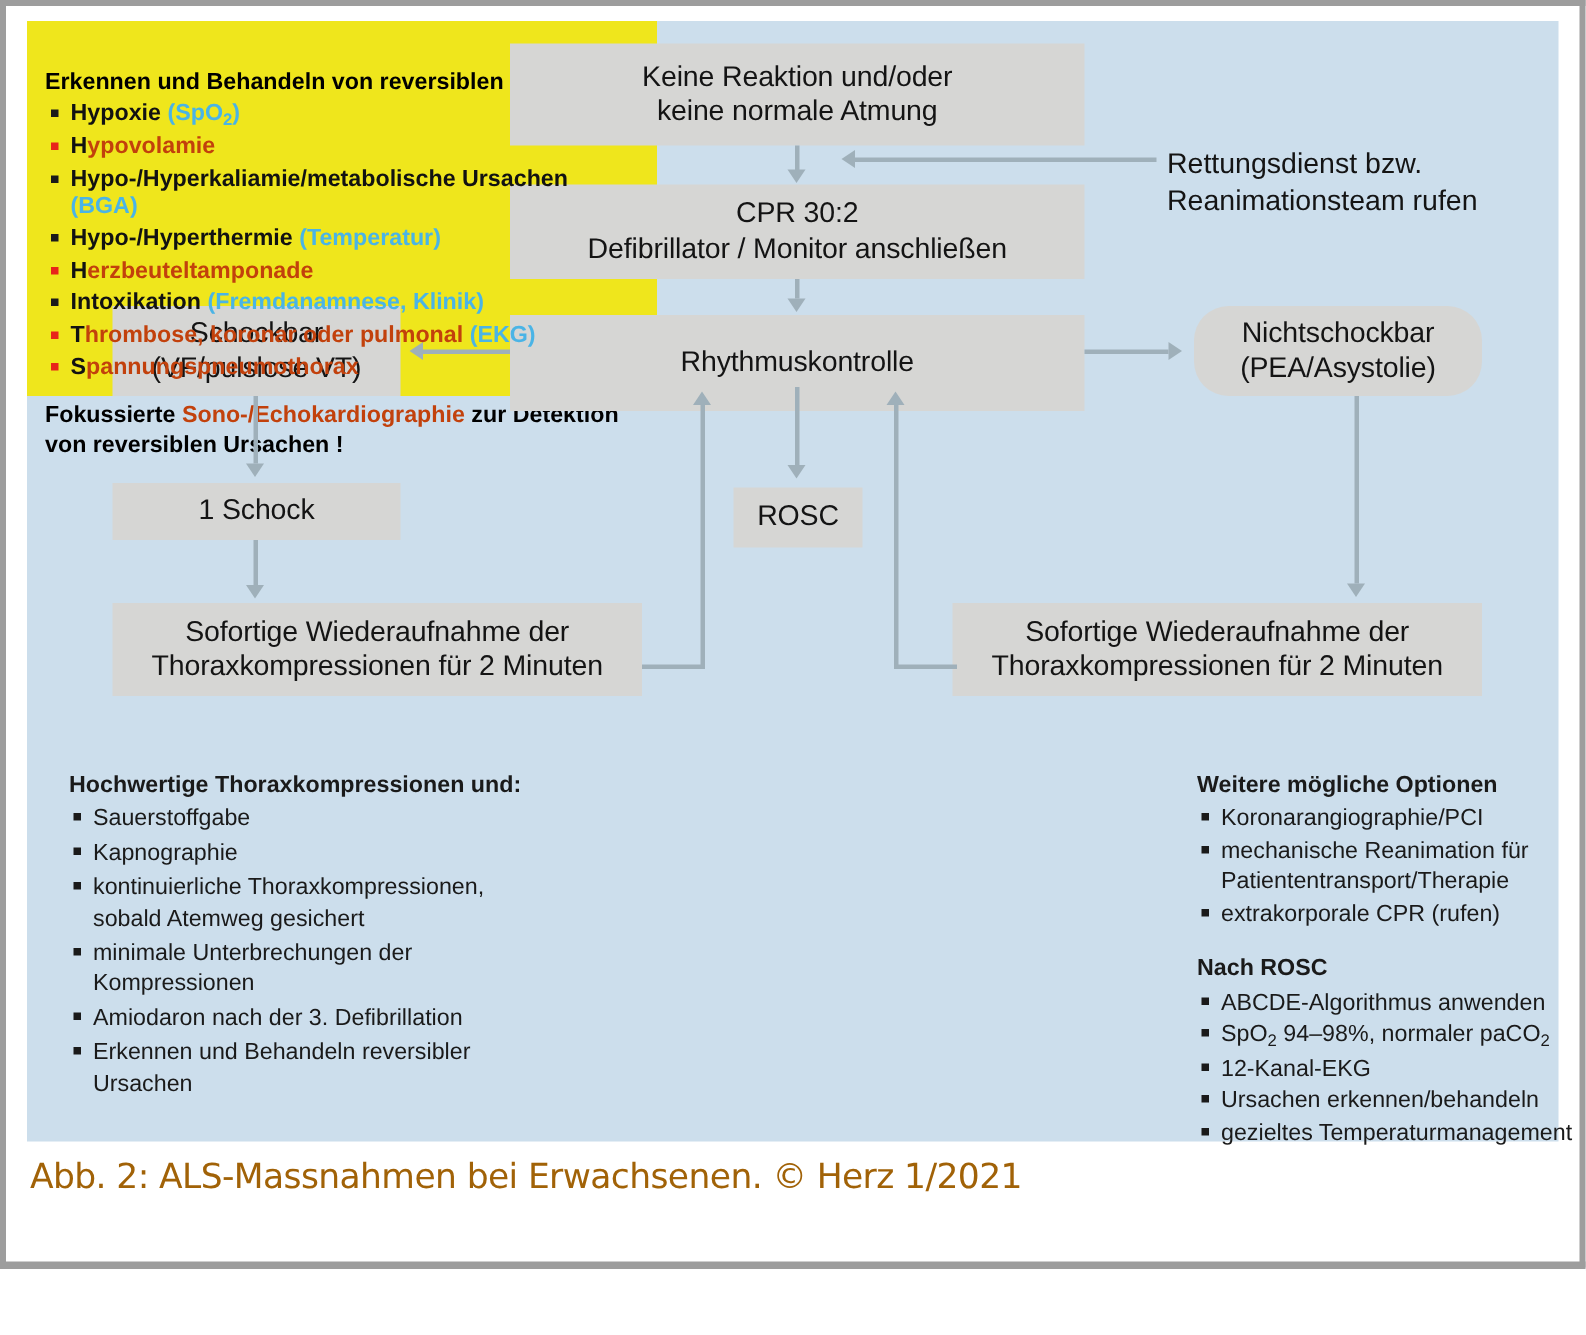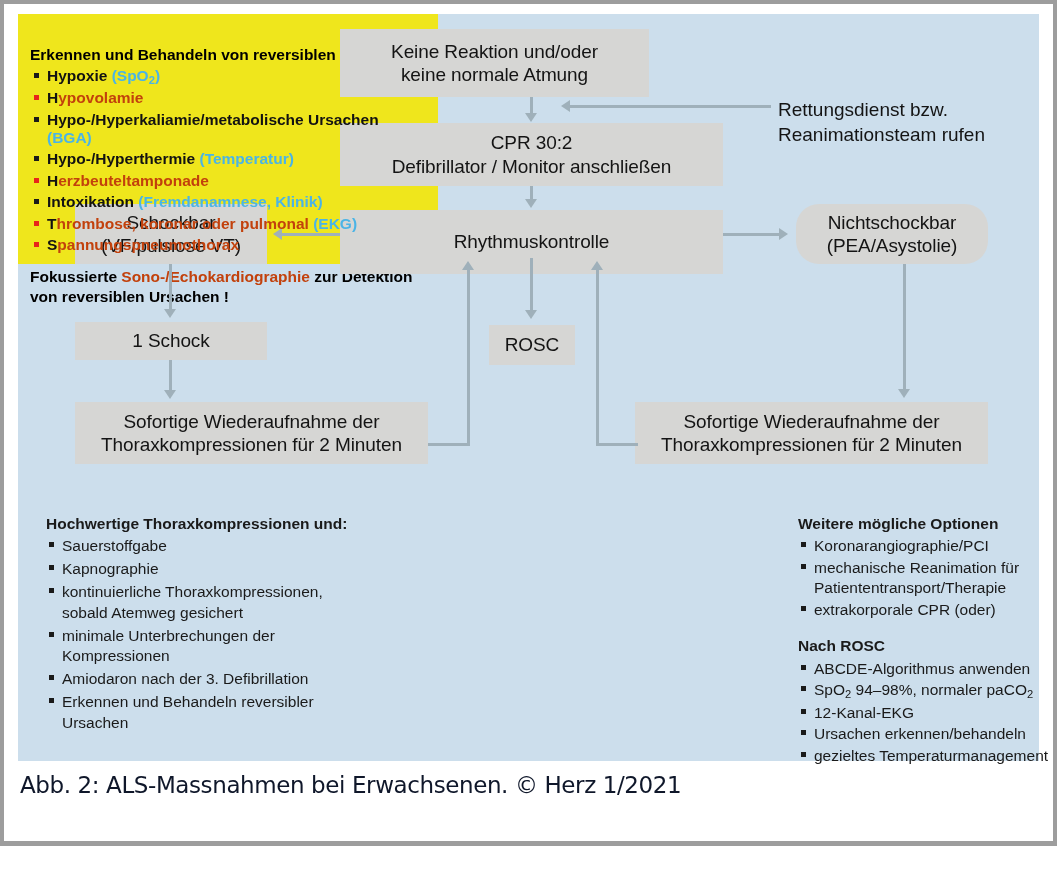--- a/index.html
+++ b/index.html
@@ -82,37 +82,37 @@
   #yellow-footer{margin-top:13px;font-weight:bold;line-height:1.3;}
 
   #panel-right{left:780px;top:500px;width:258px;}
   #panel-right .grp2{margin-top:16px;}
 
   sub{font-size:0.72em;vertical-align:-0.28em;}
 
   
   #caption{
     position:absolute;left:20px;top:772px;width:1000px;
-    font-size:23px;color:#0f172a;font-family:"DejaVu Sans", sans-serif;
+    font-size:23px;color:#a16207;font-family:"DejaVu Sans", sans-serif;
     letter-spacing:-0.4px;
   }
 </style>
 </head>
 <body>
 
 <div id="page">
 
   <div id="frame-top"></div>
   <div id="frame-left"></div>
   <div id="frame-right"></div>
   <div id="frame-bottom"></div>
 
   <div id="figure">
 
-    <div class="box" style="left:322px;top:15px;width:309px;height:68px;">
+    <div class="box" style="left:322px;top:15px;width:383px;height:68px;">
       <div>
         <span>Keine Reaktion und/oder</span>
         <span>keine normale Atmung</span>
       </div>
     </div>
 
     <div class="box" style="left:322px;top:109px;width:383px;height:63px;">
       <div>
         <span>CPR 30:2</span>
         <span>Defibrillator / Monitor anschließen</span>
@@ -224,21 +224,21 @@
           <li class="red"><span class="ini">S</span><span class="red-txt">pannungspneumothorax</span></li>
         </ul>
       <div id="yellow-footer"><span>Fokussierte </span><span class="red-txt">Sono-/Echokardiographie</span><span> zur Detektion</span><br><span>von reversiblen Ursachen !</span></div>
     </div>
 
     <div class="panel" id="panel-right">
       <h4>Weitere mögliche Optionen</h4>
       <ul id="panel-right-list-1">
           <li>Koronarangiographie/PCI</li>
           <li>mechanische Reanimation für Patiententransport/Therapie</li>
-          <li>extrakorporale CPR (oder)</li>
+          <li>extrakorporale CPR (rufen)</li>
         </ul>
       <div class="grp2">
         <h4>Nach ROSC</h4>
         <ul id="panel-right-list-2">
             <li>ABCDE-Algorithmus anwenden</li>
             <li>SpO<sub>2</sub> 94–98%, normaler paCO<sub>2</sub></li>
             <li>12-Kanal-EKG</li>
             <li>Ursachen erkennen/behandeln</li>
             <li>gezieltes Temperaturmanagement</li>
           </ul>

